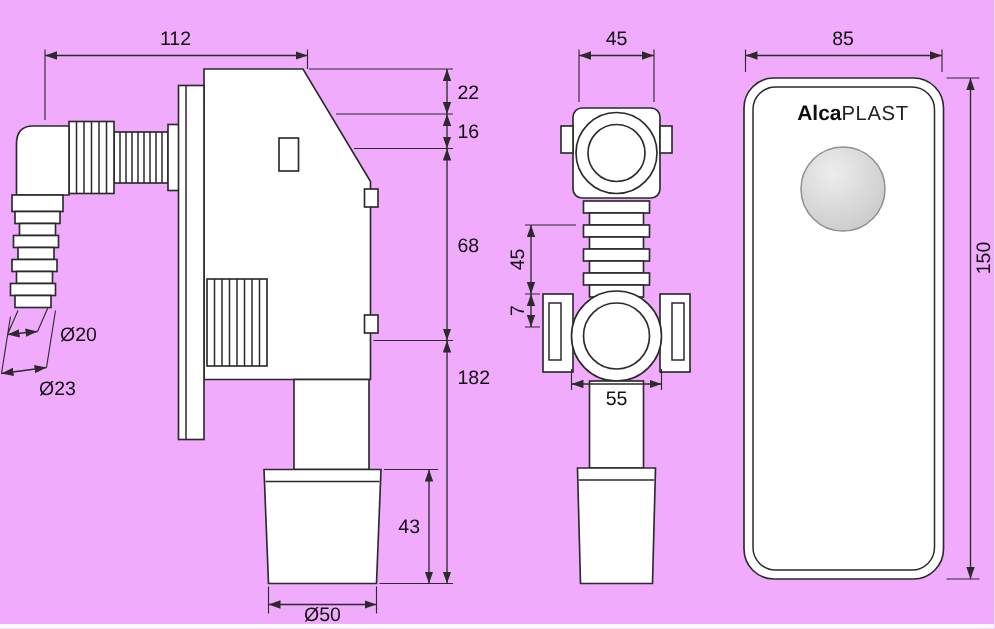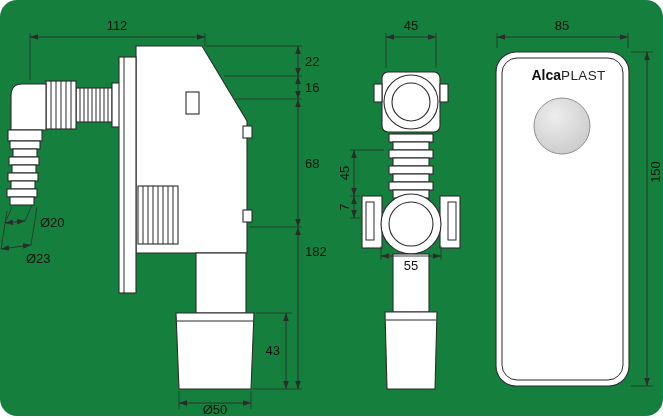--- a/index.html
+++ b/index.html
@@ -1,17 +1,17 @@
 <!DOCTYPE html>
 <html><head>
 <meta charset="utf-8">
 <style>
   html,body{margin:0;padding:0;background:#fff;}
-  .stage{position:relative;width:663px;height:416px;background:#15803d;overflow:hidden;
-         font-family:"Liberation Sans",sans-serif;border-radius:17px;}
+  .stage{position:relative;width:663px;height:416px;background:#f0abfc;overflow:hidden;
+         font-family:"Liberation Sans",sans-serif;}
   svg{display:block;}
   
   .s{fill:#ffffff;stroke:#2b2b2b;stroke-width:1.1;}
   
   .l{fill:none;stroke:#2b2b2b;stroke-width:1;}
   
   .ext{fill:none;stroke:#2b2b2b;stroke-width:0.75;}
   
   .dim{fill:none;stroke:#2b2b2b;stroke-width:0.9;}
   text.dt{font:13px "Liberation Sans",sans-serif;fill:#111111;}

